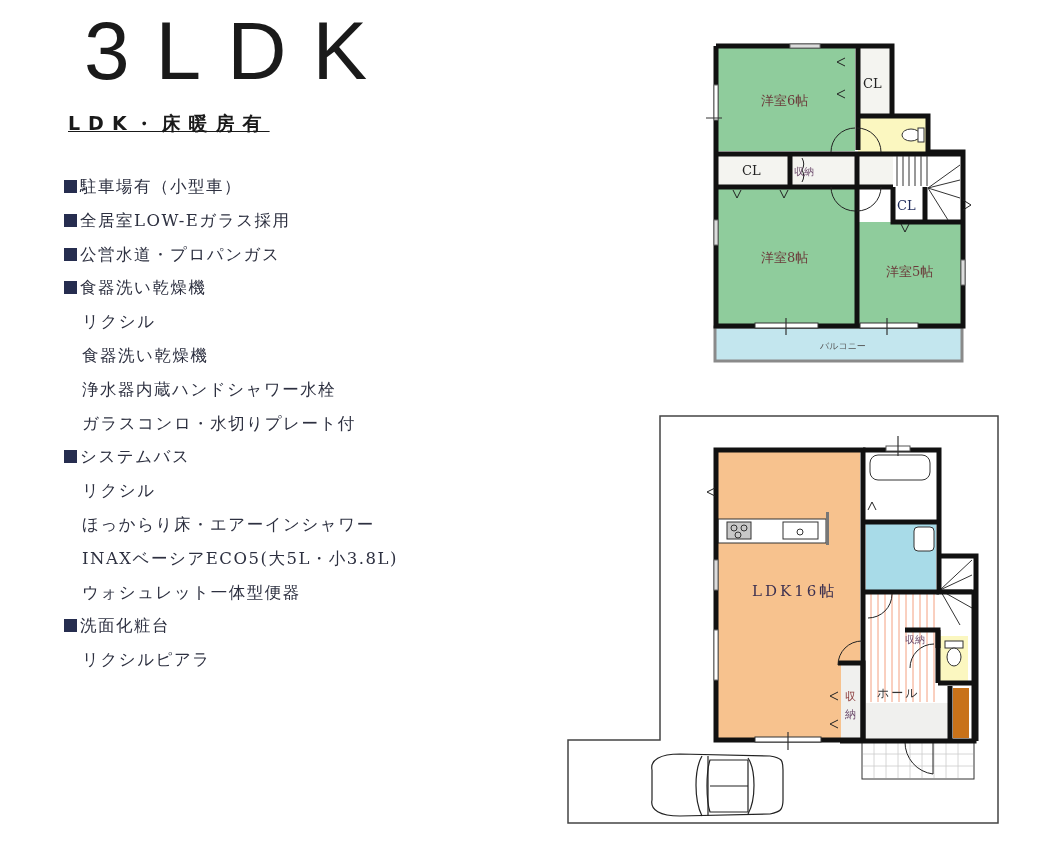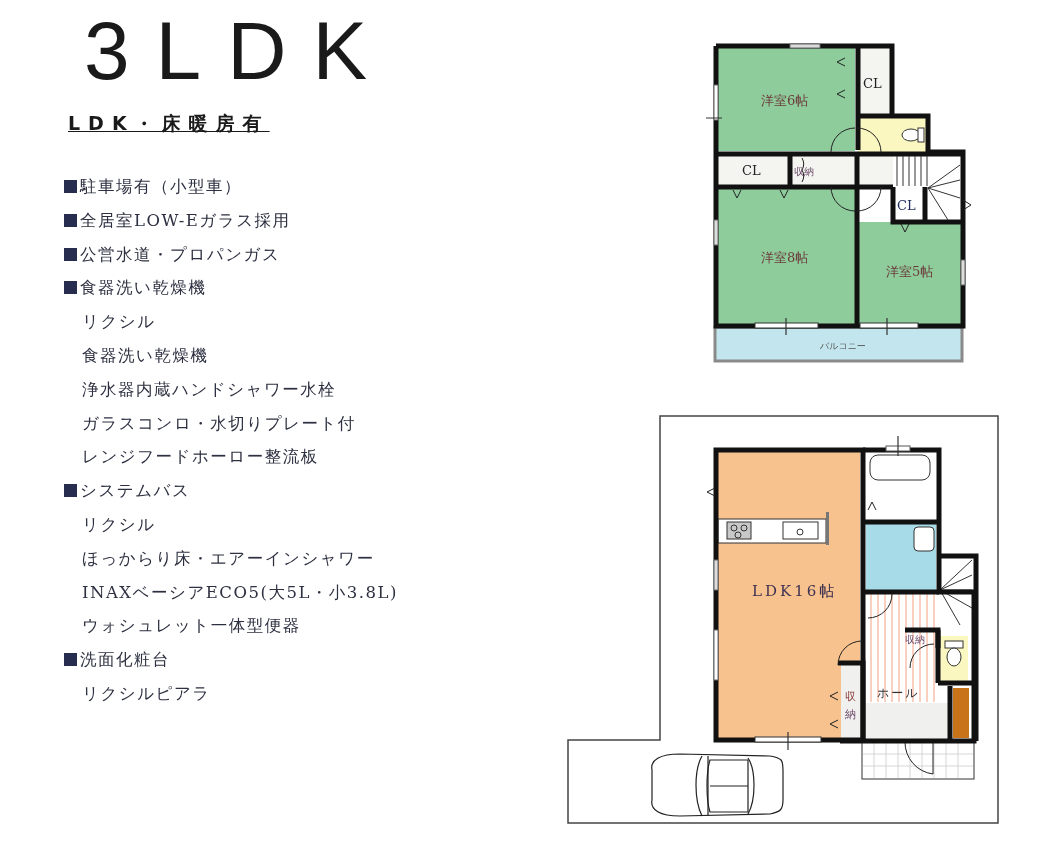--- a/index.html
+++ b/index.html
@@ -22,21 +22,20 @@
 
 <div class="specs">
   <div class="spec-line head"><span class="bullet"></span><span>駐車場有（小型車）</span></div>
   <div class="spec-line head"><span class="bullet"></span><span>全居室LOW-Eガラス採用</span></div>
   <div class="spec-line head"><span class="bullet"></span><span>公営水道・プロパンガス</span></div>
   <div class="spec-line head"><span class="bullet"></span><span>食器洗い乾燥機</span></div>
   <div class="spec-line sub">リクシル</div>
   <div class="spec-line sub">食器洗い乾燥機</div>
   <div class="spec-line sub">浄水器内蔵ハンドシャワー水栓</div>
   <div class="spec-line sub">ガラスコンロ・水切りプレート付</div>
-  <div class="spec-line sub">レンジフードホーロー整流板</div>
   <div class="spec-line head"><span class="bullet"></span><span>システムバス</span></div>
   <div class="spec-line sub">リクシル</div>
   <div class="spec-line sub">ほっからり床・エアーインシャワー</div>
   <div class="spec-line sub">INAXベーシアECO5(大5L・小3.8L)</div>
   <div class="spec-line sub">ウォシュレット一体型便器</div>
   <div class="spec-line head"><span class="bullet"></span><span>洗面化粧台</span></div>
   <div class="spec-line sub">リクシルピアラ</div>
 </div>
 
 <svg width="1044" height="853" viewBox="0 0 1044 853">

